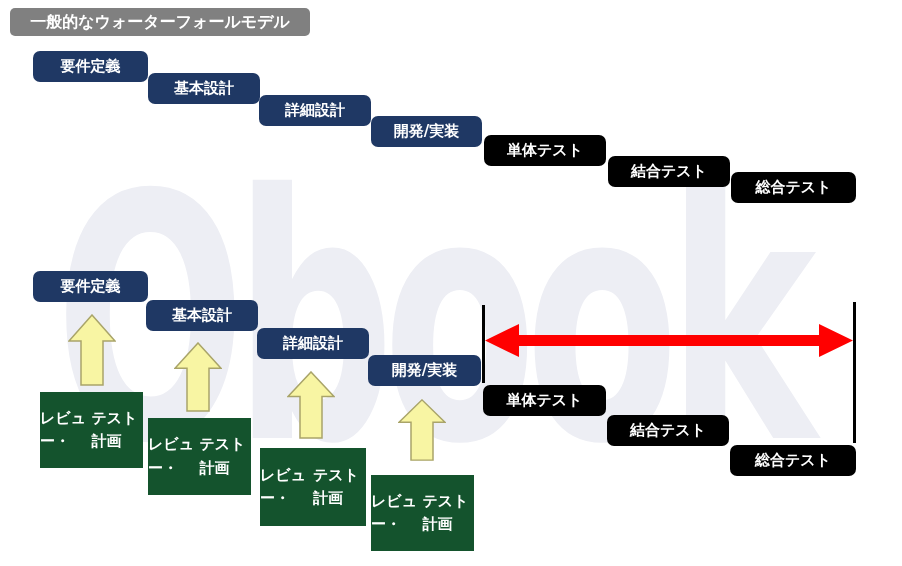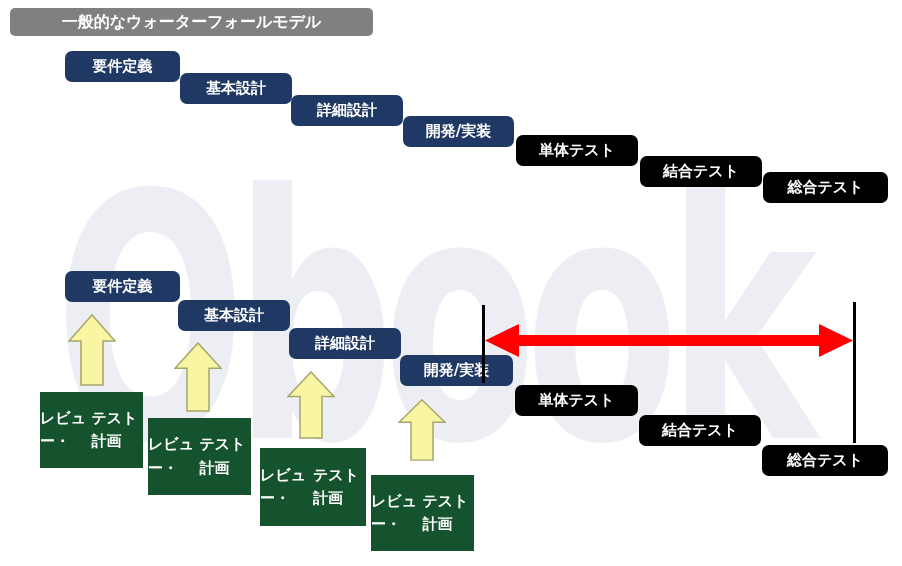--- a/index.html
+++ b/index.html
@@ -15,21 +15,21 @@
   }
   .layer{position:absolute;inset:0;z-index:1;}
   .hdr{
     position:absolute;height:28px;background:#808080;border-radius:5px;
     color:#ffffff;font-weight:bold;font-size:16px;
     display:flex;align-items:center;justify-content:center;
   }
   .phase{
     position:absolute;height:31px;border-radius:7px;
     color:#ffffff;font-weight:bold;font-size:15px;
-    display:flex;align-items:center;justify-content:center;margin-left:32px;
+    display:flex;align-items:center;justify-content:center;
   }
   .navy{background:#1F3864;}
   .orange{background:#000000;}
   .review{
     position:absolute;background:#14532d;color:#ffffff;
     font-weight:bold;font-size:15px;line-height:1.55;
     display:flex;flex-direction:row;align-items:center;justify-content:center;
     text-align:left;
   }
   .uparrow{position:absolute;}
@@ -41,21 +41,21 @@
   }
 </style>
 </head>
 <body>
 
 <div class="stage">
 
   <div class="watermark">Qbook</div>
 
   <div class="layer">
-    <div class="hdr" style="left:10px;top:8px;width:363px">一般的なウォーターフォールモデル</div>
+    <div class="hdr" style="left:10px;top:8px;width:300px">一般的なウォーターフォールモデル</div>
 
     <div class="phase navy" style="left:33px;top:51px;width:115px">要件定義</div>
     <div class="phase navy" style="left:148px;top:73px;width:112px">基本設計</div>
     <div class="phase navy" style="left:259px;top:95px;width:112px">詳細設計</div>
     <div class="phase navy" style="left:371px;top:116px;width:111px">開発/実装</div>
     <div class="phase orange" style="left:484px;top:135px;width:122px">単体テスト</div>
     <div class="phase orange" style="left:608px;top:156px;width:122px">結合テスト</div>
     <div class="phase orange" style="left:731px;top:172px;width:125px">総合テスト</div>
   </div>
 

